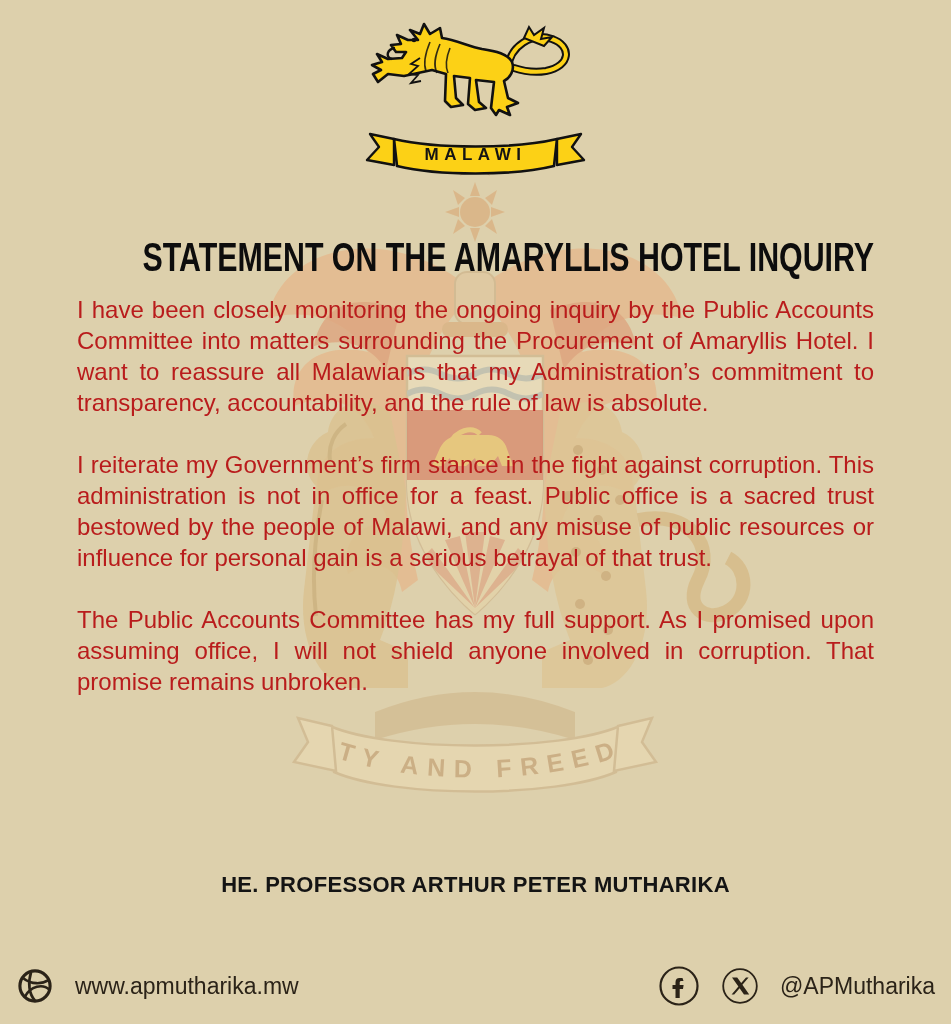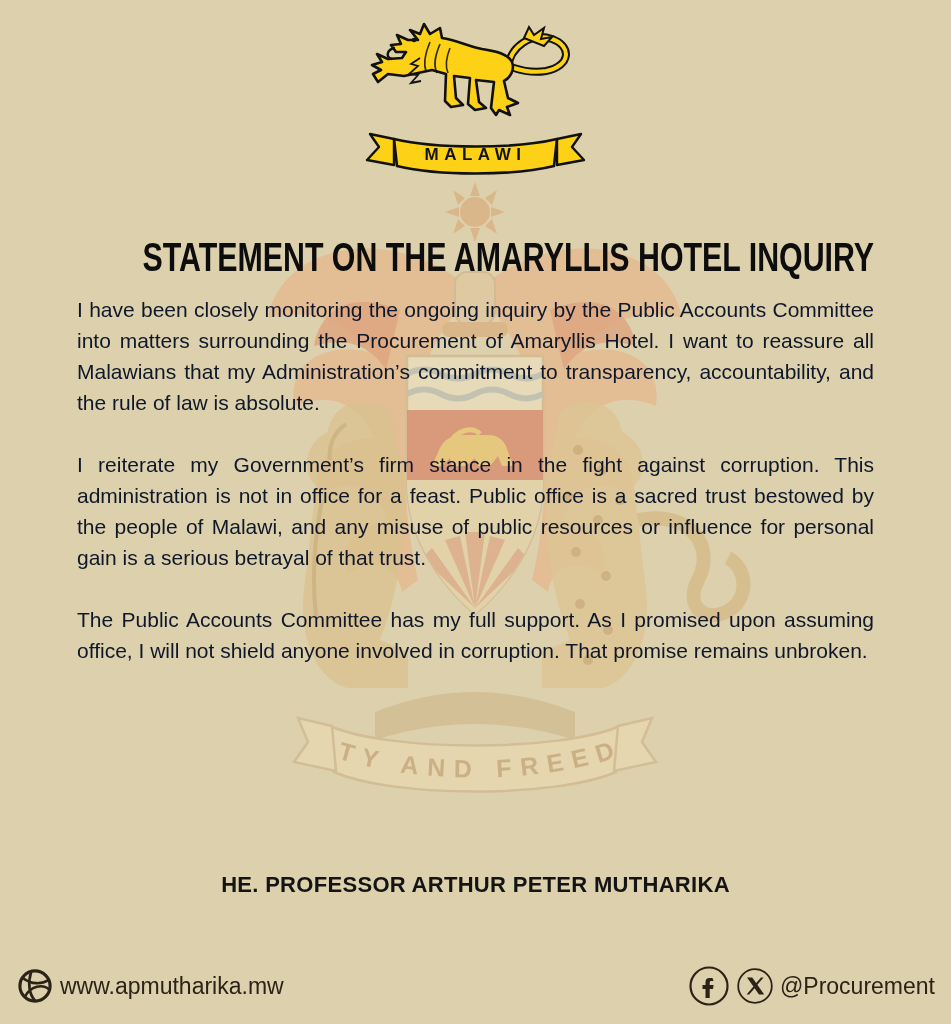--- a/index.html
+++ b/index.html
@@ -50,23 +50,23 @@
   }
 
   
   .content{
     position:absolute;
     top:294px;left:77px;right:77px;
     z-index:2;
   }
   .content p{
     margin:0 0 31px 0;
-    font-size:21px;
+    font-size:24px;
     line-height:31px;
-    color:#0f172a;
+    color:#b91c1c;
     text-align:justify;
     text-justify:inter-word;
   }
 
   
   .signature{
     position:absolute;
     top:872px;left:0;right:0;
     text-align:center;
     z-index:2;
@@ -83,21 +83,21 @@
     left:0;right:0;top:956px;height:60px;
     display:flex;
     align-items:center;
     justify-content:space-between;
     padding:0 16px;
     box-sizing:border-box;
     z-index:2;
     color:#2b2318;
   }
   .footer .left,.footer .right{
-    display:flex;align-items:center;gap:6px;
+    display:flex;align-items:center;gap:21px;
   }
   .footer .label{
     font-size:23px;
     color:#2b2318;
   }
 </style>
 </head>
 <body>
 
 <div class="page">
@@ -261,17 +261,17 @@
     </div>
     <div class="right">
       <svg width="42" height="42" viewBox="0 0 42 42">
         <circle cx="21" cy="21" r="18.5" fill="none" stroke="#2b2318" stroke-width="2.2"></circle>
         <path d="M24.5,13 h-3 c-2.6,0 -4,1.6 -4,4.2 V20 h-3 v4 h3 v9 h4.2 v-9 h3.3 l0.6,-4 h-3.9 v-2.2 c0,-1.2 0.5,-1.8 1.8,-1.8 h2 Z" fill="#2b2318"></path>
       </svg>
       <svg width="38" height="38" viewBox="0 0 38 38">
         <circle cx="19" cy="19" r="16.8" fill="none" stroke="#2b2318" stroke-width="1.8"></circle>
         <path d="M11,10.5 h5.2 l4,5.6 4.8,-5.6 h2.6 l-6.2,7.2 6.8,9.8 h-5.2 l-4.4,-6.3 -5.4,6.3 h-2.6 l6.8,-7.9 Z" fill="#2b2318"></path>
       </svg>
-      <span class="label">@Procurement</span>
+      <span class="label">@APMutharika</span>
     </div>
   </div>
 
 </div>
 
 </body></html>

